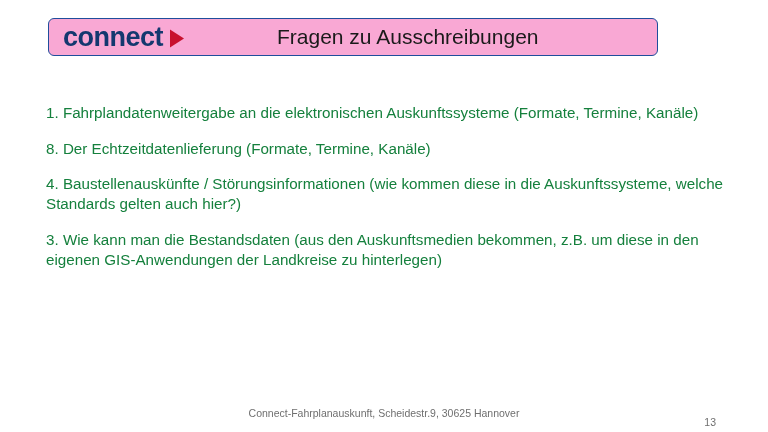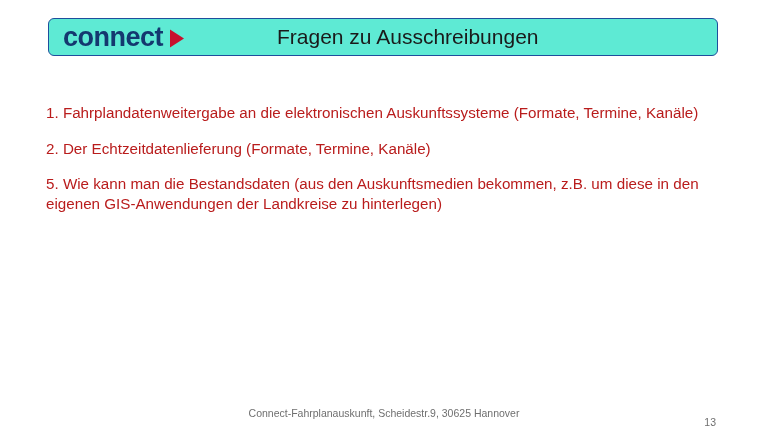--- a/index.html
+++ b/index.html
@@ -16,26 +16,26 @@
   }
   .slide {
     position: absolute;
     inset: 0;
   }
   
   .header-box {
     position: absolute;
     left: 48px;
     top: 18px;
-    width: 670px;
+    width: 610px;
     height: 38px;
     border: 1px solid #1f4e9c;
     border-radius: 6px;
     box-sizing: border-box;
-    background: #5eead4;
+    background: #f9a8d4;
   }
   .logo-wrap {
     position: absolute;
     left: 14px;
     top: 50%;
     transform: translateY(-50%);
     display: flex;
     align-items: center;
   }
   .logo-text {
@@ -67,21 +67,21 @@
   
   .content {
     position: absolute;
     left: 46px;
     top: 88px;
     width: 680px;
   }
   .para {
     font-size: 15.2px;
     line-height: 1.33;
-    color: #b91c1c;
+    color: #15803d;
     margin-bottom: 15px;
   }
   .para:last-child { margin-bottom: 0; }
   
   .footer {
     position: absolute;
     left: 0;
     right: 0;
     bottom: 11px;
     height: 14px;
@@ -110,22 +110,23 @@
   <div class="header-box">
     <div class="logo-wrap">
       <span class="logo-text">connect</span>
       <span class="logo-arrow"></span>
     </div>
     <div class="header-title">Fragen zu Ausschreibungen</div>
   </div>
 
   <div class="content">
     <p class="para">1. Fahrplandatenweitergabe an die elektronischen Auskunftssysteme (Formate, Termine, Kanäle)</p>
-    <p class="para">2. Der Echtzeitdatenlieferung (Formate, Termine, Kanäle)</p>
-    <p class="para">5. Wie kann man die Bestandsdaten (aus den Auskunftsmedien bekommen, z.B. um diese in den eigenen GIS-Anwendungen der Landkreise zu hinterlegen)</p>
+    <p class="para">8. Der Echtzeitdatenlieferung (Formate, Termine, Kanäle)</p>
+    <p class="para">4. Baustellenauskünfte / Störungsinformationen (wie kommen diese in die Auskunftssysteme, welche Standards gelten auch hier?)</p>
+    <p class="para">3. Wie kann man die Bestandsdaten (aus den Auskunftsmedien bekommen, z.B. um diese in den eigenen GIS-Anwendungen der Landkreise zu hinterlegen)</p>
   </div>
 
   <div class="footer">
     <div class="footer-text">Connect-Fahrplanauskunft,  Scheidestr.9, 30625 Hannover</div>
     <div class="page-num">13</div>
   </div>
 
 </div>
 
 </body></html>

